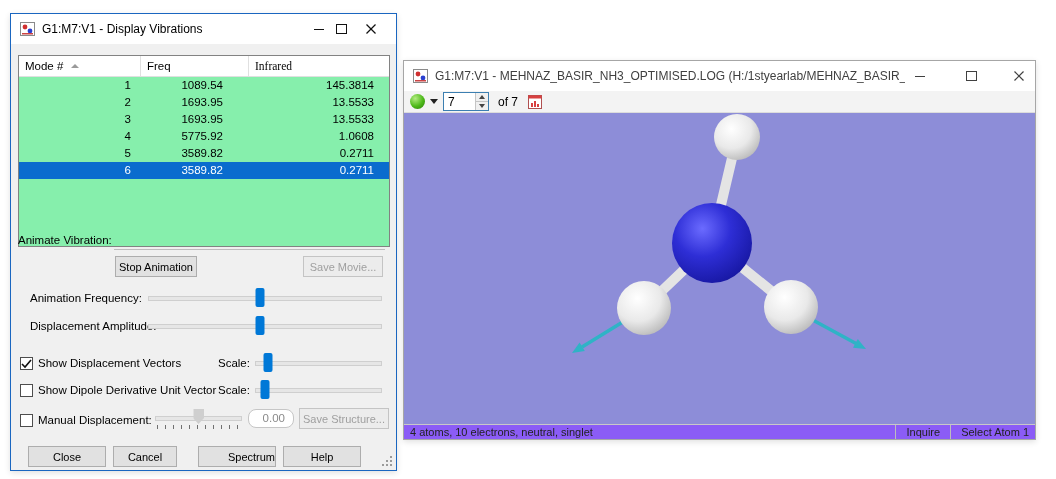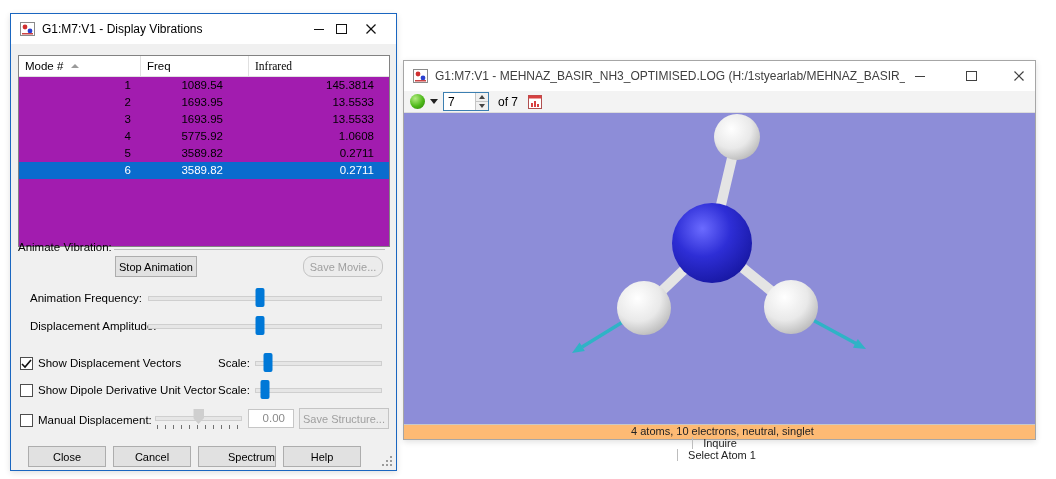--- a/index.html
+++ b/index.html
@@ -10,21 +10,21 @@
   }
   .window{position:absolute;background:#f0f0f0;box-sizing:content-box;}
   
   #vib-window{left:10px;top:13px;width:385px;height:456px;border:1px solid #1a66c0;font-size:11.5px;box-shadow:0 2px 6px rgba(0,0,0,.12);}
   .titlebar{position:absolute;left:0;top:0;right:0;height:30px;background:#fff;display:flex;align-items:center;padding-left:9px;gap:7px;box-sizing:border-box;}
   .title-text{white-space:nowrap;overflow:hidden;font-size:12px;}
   .cap-btn{position:absolute;top:0;height:30px;display:flex;align-items:center;justify-content:center;}
   .glyph-min{width:10px;height:1px;background:#111;}
   .glyph-max{width:9px;height:8px;border:1px solid #111;}
   
-  .table{position:absolute;left:7px;top:41px;width:370px;height:190px;background:#a21caf;border:1px solid #828282;overflow:hidden;}
+  .table{position:absolute;left:7px;top:41px;width:370px;height:190px;background:#86efac;border:1px solid #828282;overflow:hidden;}
   .thead{display:grid;grid-template-columns:122px 108px 1fr;height:20px;border-bottom:1px solid #e0e0e0;background:#fff;}
   .th{display:flex;align-items:center;gap:8px;padding-left:6px;border-right:1px solid #e0e0e0;box-sizing:border-box;}
   .th:last-child{border-right:none;font-family:Liberation Serif, serif;}
   .sort-asc{width:0;height:0;border-left:4px solid transparent;border-right:4px solid transparent;border-bottom:4px solid #9a9a9a;}
   .trow{display:grid;grid-template-columns:122px 108px 1fr;height:17px;line-height:17px;}
   .trow span{text-align:right;display:block;}
   .c1{padding-right:10px;} .c2{padding-right:26px;} .c3{padding-right:15px;}
   .trow.selected{background:#0a6cce;color:#fff;}
   
   .lbl{position:absolute;white-space:nowrap;}
@@ -53,22 +53,22 @@
     background:radial-gradient(circle at 35% 30%, #b4ec82, #4cb818 55%, #2c7c0d);}
   .dd-arrow{width:0;height:0;border-left:4px solid transparent;border-right:4px solid transparent;border-top:5px solid #222;}
   .spinbox{display:flex;width:46px;height:19px;border:1px solid #3c7fb1;background:#fff;box-sizing:border-box;}
   .spin-value{flex:1;padding:2px 0 0 4px;font-size:12px;}
   .spin-btns{width:12px;display:flex;flex-direction:column;border-left:1px solid #c5c5c5;}
   .spin-btn{flex:1;display:flex;align-items:center;justify-content:center;background:#f0f0f0;}
   .spin-btn.up{border-bottom:1px solid #c5c5c5;}
   .tri-up{width:0;height:0;border-left:3px solid transparent;border-right:3px solid transparent;border-bottom:4px solid #444;}
   .tri-dn{width:0;height:0;border-left:3px solid transparent;border-right:3px solid transparent;border-top:4px solid #444;}
   .viewport{position:absolute;left:0;top:52px;width:631px;height:311px;background:#8d8dd8;overflow:hidden;}
-  .statusbar{position:absolute;left:0;bottom:0;right:0;height:15px;background:#fdba74;border-top:1px solid #c8c8c8;
-    display:flex;align-items:center;font-size:11px;color:#222;box-sizing:border-box;flex-direction:column;}
+  .statusbar{position:absolute;left:0;bottom:0;right:0;height:15px;background:#8b5cf6;border-top:1px solid #c8c8c8;
+    display:flex;align-items:center;font-size:11px;color:#222;box-sizing:border-box;}
   .status-left{padding-left:6px;}
   .status-spacer{flex:1;}
   .status-seg{border-left:1px solid #bdbdbd;padding:0 10px;height:100%;display:flex;align-items:center;}
   .status-seg:last-child{padding-right:6px;}
 </style>
 </head>
 <body>
 
 <div class="window" id="vib-window">
   <div class="titlebar">
@@ -131,27 +131,27 @@
         <span class="c2">3589.82</span>
         <span class="c3">0.2711</span>
     </div>
     <div class="trow selected">
       <span class="c1">6</span>
         <span class="c2">3589.82</span>
         <span class="c3">0.2711</span>
     </div>
   </div>
 
-  <span class="lbl" style="left:7px;top:227px;">Animate Vibration:</span>
+  <span class="lbl" style="left:7px;top:220px;">Animate Vibration:</span>
   <div class="hline" style="left:103px;top:235px;width:271px;"></div>
 
   <div class="btn" style="left:104px;top:242px;width:82px;">
     <span>Stop Animation</span>
   </div>
-  <div class="btn disabled" style="left:292px;top:242px;width:80px;border-radius:9px;">
+  <div class="btn disabled" style="left:292px;top:242px;width:80px;">
     <span>Save Movie...</span>
   </div>
 
   <span class="lbl" style="left:19px;top:278px;">Animation Frequency:</span>
   <div class="slider" style="left:137px;top:274px;width:234px;">
     <div class="groove"></div>
     <div class="thumb" style="left:48%;"></div>
   </div>
 
   <span class="lbl" style="left:19px;top:306px;">Displacement Amplitude:</span>
@@ -184,29 +184,29 @@
 
   <div class="cb" style="left:9px;top:400px;">
     
   </div>
   <span class="lbl" style="left:27px;top:400px;">Manual Displacement:</span>
   <div class="slider" style="left:144px;top:394px;width:87px;">
     <div class="groove"></div>
     <div class="ticks"></div>
     <div class="ptr-thumb" style="left:50%;"></div>
   </div>
-  <div class="field" style="left:237px;top:395px;width:46px;height:19px;">0.00</div>
+  <div class="field" style="left:237px;top:395px;width:46px;height:19px;border-radius:8px;">0.00</div>
   <div class="btn disabled" style="left:288px;top:394px;width:90px;">
     <span>Save Structure...</span>
   </div>
 
   <div class="btn" style="left:17px;top:432px;width:78px;">
     <span>Close</span>
   </div>
-  <div class="btn" style="left:102px;top:432px;width:78px;">
+  <div class="btn" style="left:102px;top:432px;width:64px;">
     <span>Cancel</span>
   </div>
   <div class="btn" style="left:187px;top:432px;width:78px;justify-content:flex-end;">
     <span>Spectrum</span>
   </div>
   <div class="btn" style="left:272px;top:432px;width:78px;">
     <span>Help</span>
   </div>
 
   <svg class="grip" width="13" height="13">

